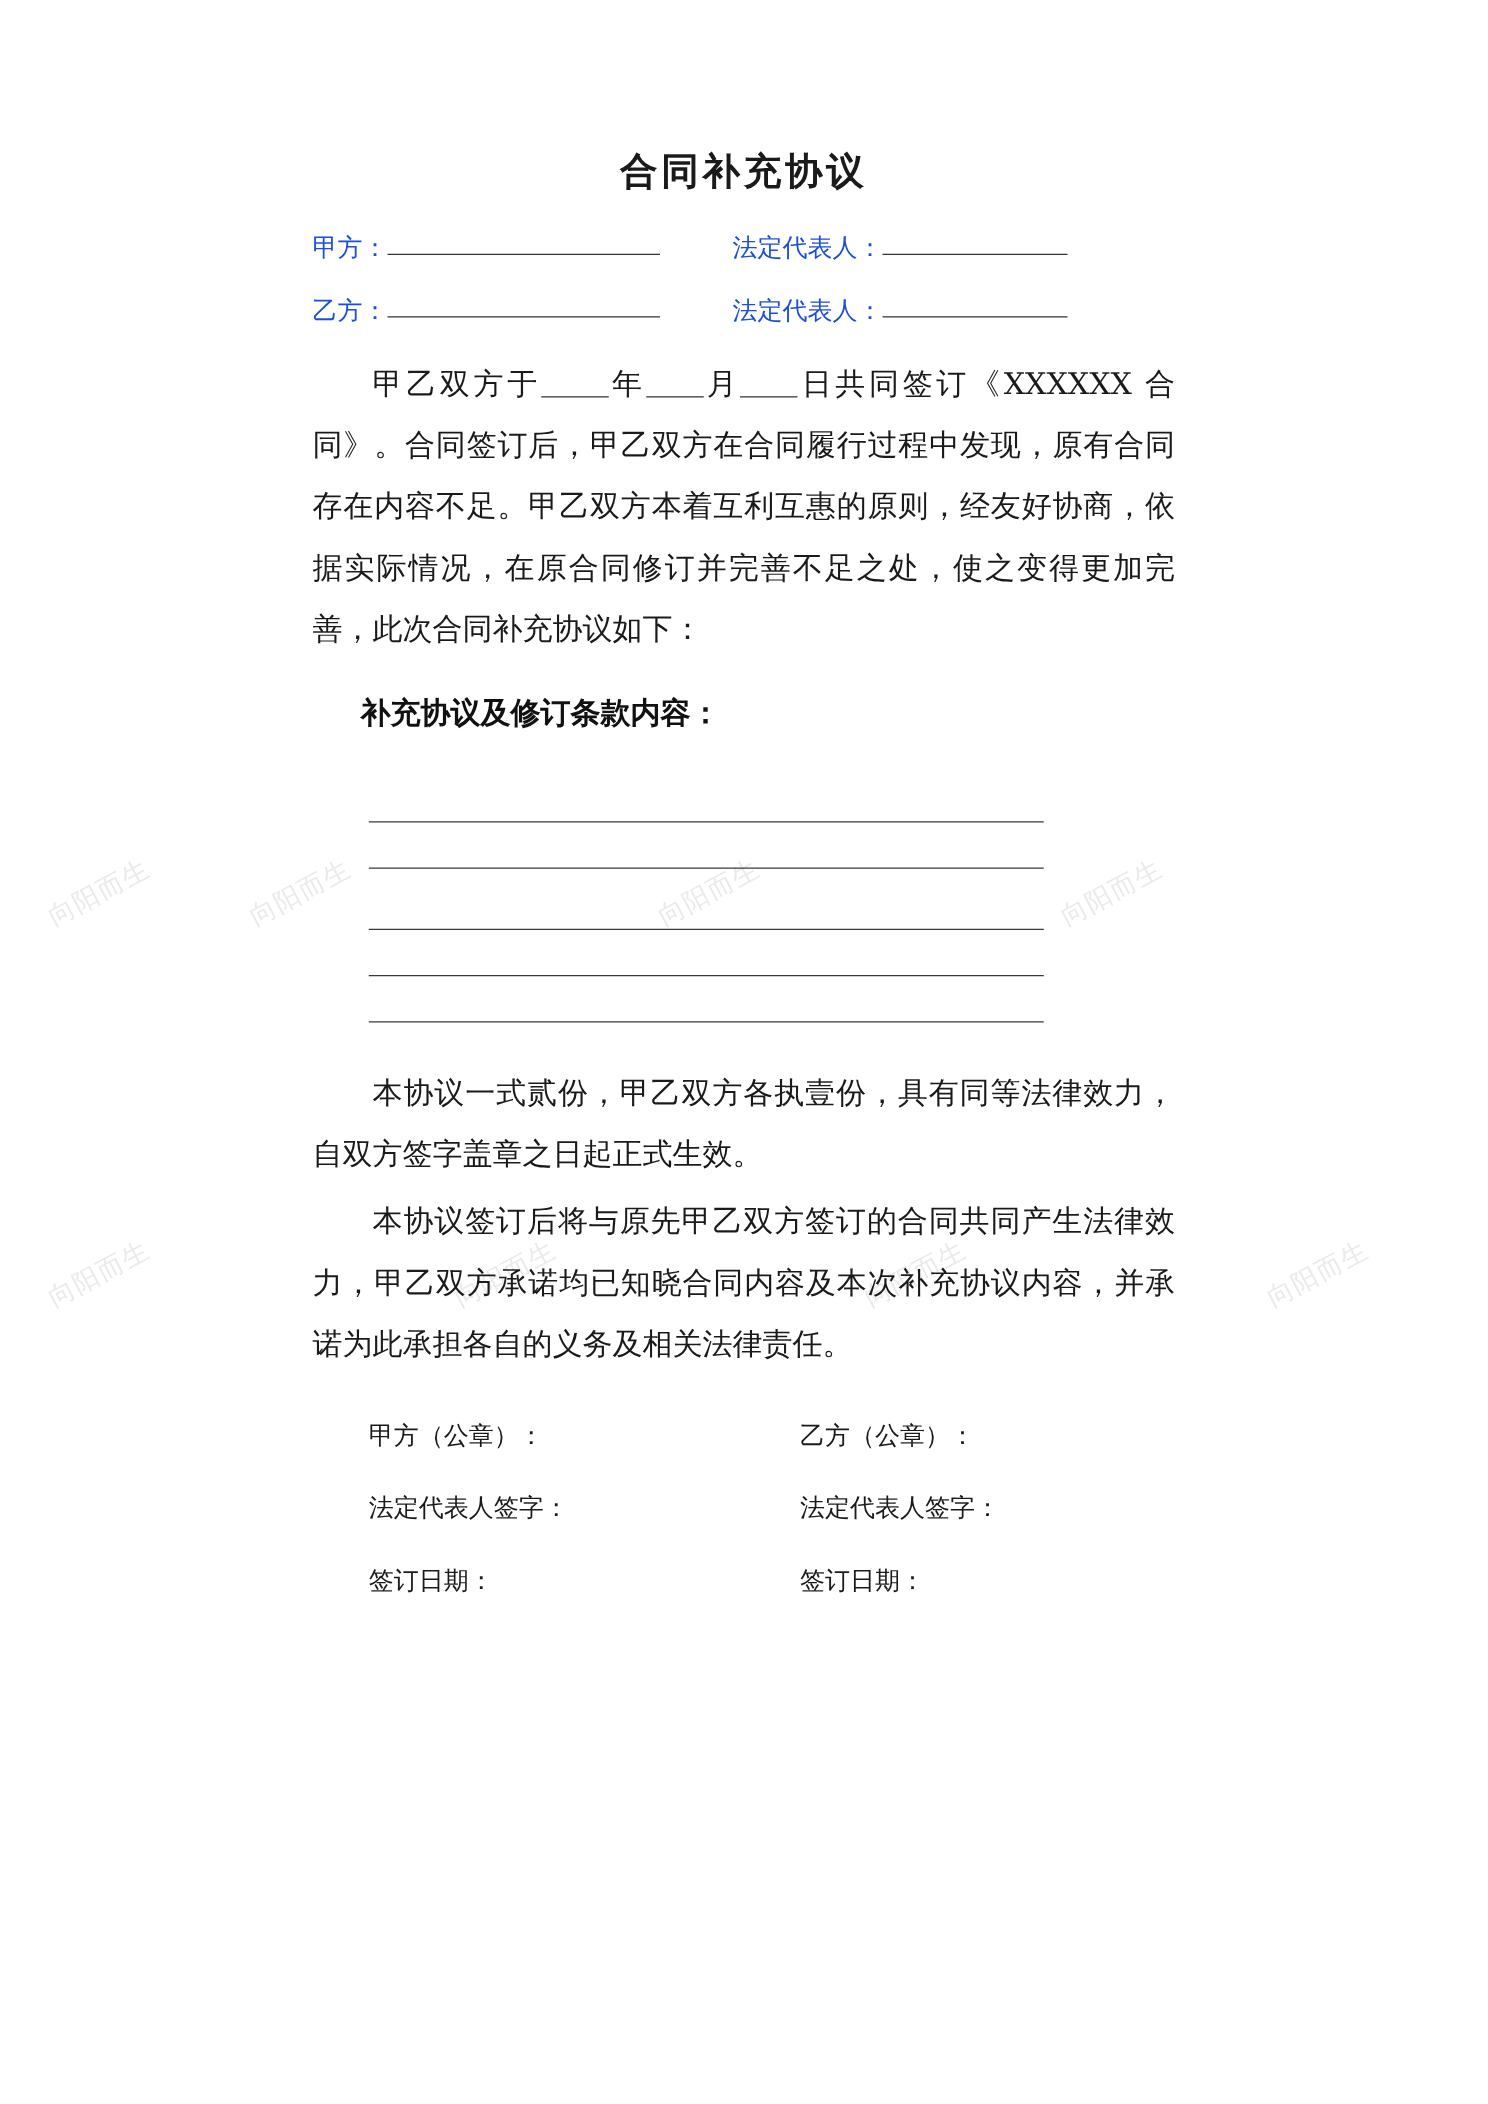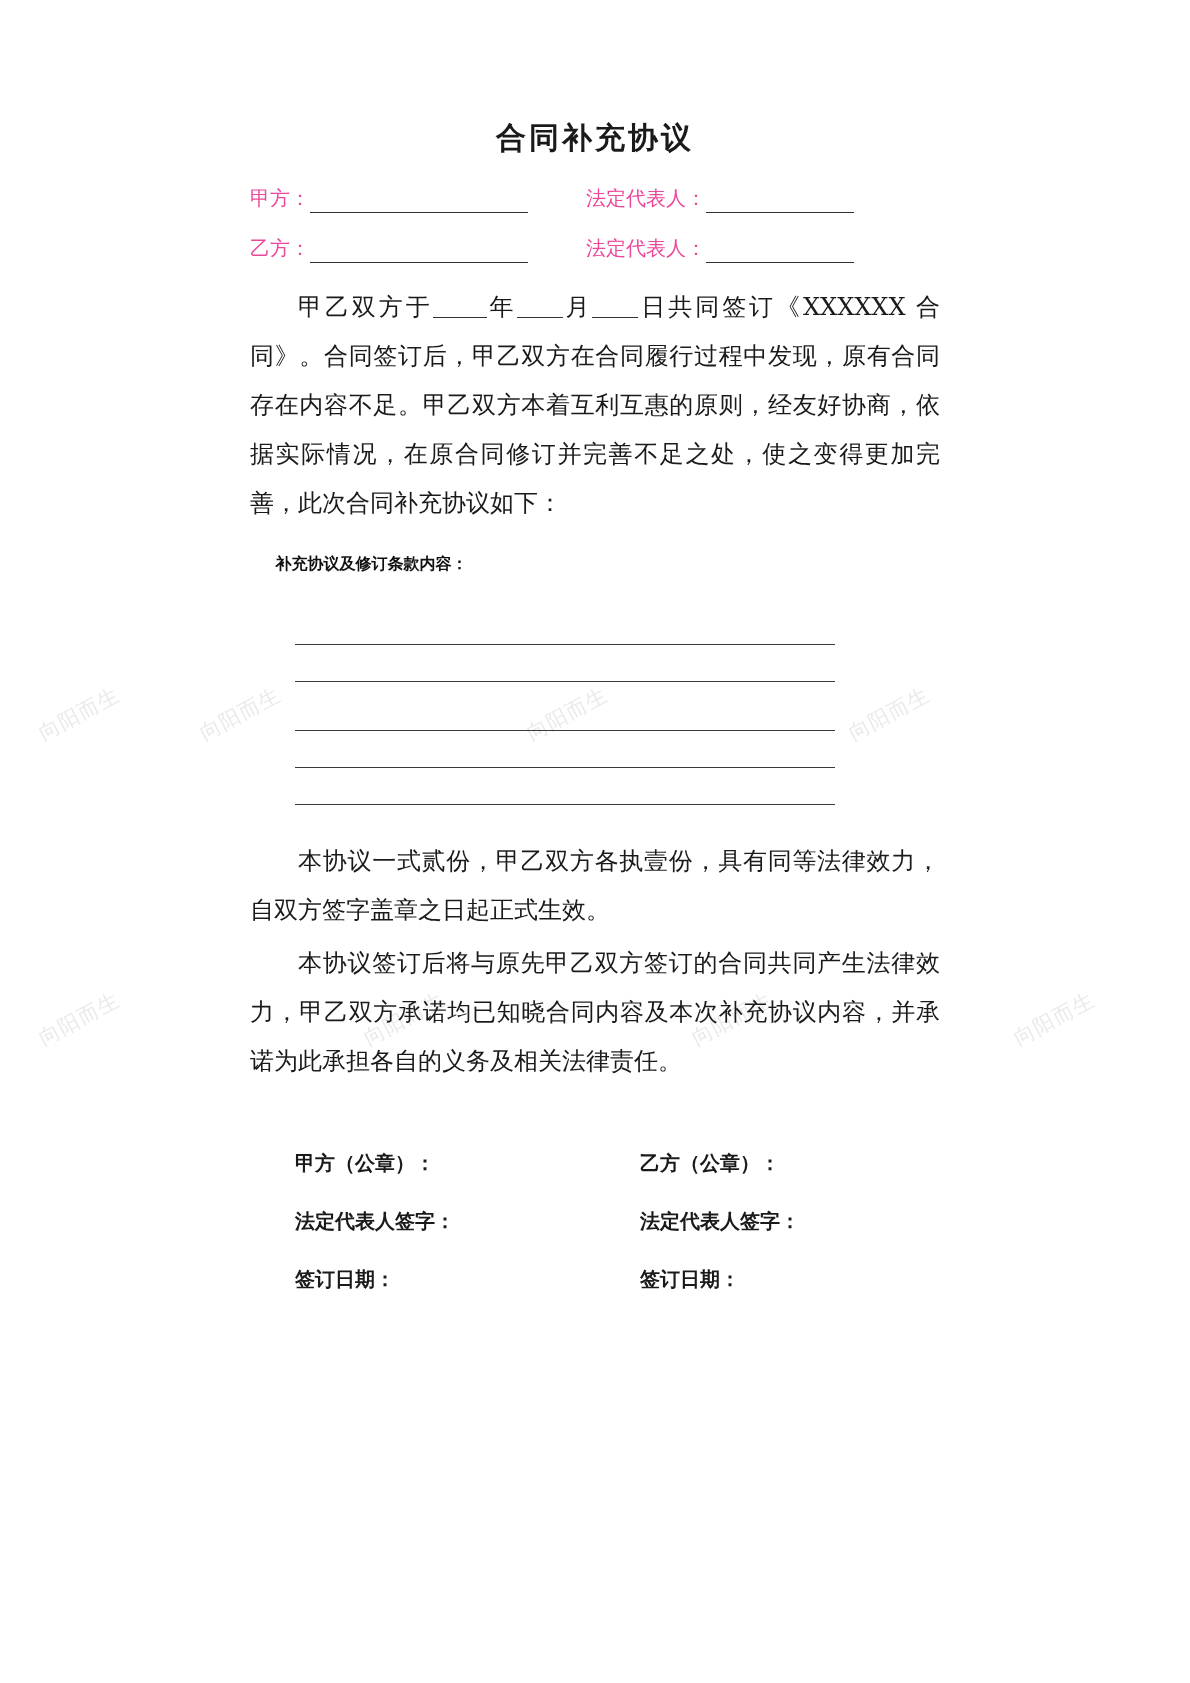--- a/index.html
+++ b/index.html
@@ -54,23 +54,22 @@
     margin: 0;
     padding-top: 119px;
     line-height: 1.25;
   }
 
   .party-rows {
     margin-top: 26px;
   }
   .party-row {
     display: flex;
-    align-items: flex-end;
     font-size: 20px;
-    color: #ec4899;
+    color: #1d4ed8;
     margin-bottom: 20px;
     line-height: 1.5;
   }
   .party-label {
     white-space: nowrap;
   }
   .party-blank {
     border-bottom: 1.6px solid #333;
     height: 20px;
   }
@@ -96,21 +95,21 @@
     border-bottom: 1.6px solid #333;
     vertical-align: -3px;
   }
   .fill-year { width: 54px; }
   .fill-month { width: 46px; }
   .fill-day { width: 46px; }
 
   .section-heading {
     font-family: "DejaVu Sans", "Liberation Sans", sans-serif;
     font-weight: bold;
-    font-size: 16px;
+    font-size: 24px;
     color: #111;
     margin: 22px 0 0 0;
     text-indent: 1.6em;
     line-height: 1.7;
   }
 
   .blank-lines {
     margin: 30px 0 0 45px;
   }
   .blank-line {
@@ -122,22 +121,21 @@
   .gap-large { height: 48px; }
 
   .closing-paras {
     margin-top: 32px;
   }
   .para-block + .para-block {
     margin-top: 4px;
   }
 
   .signature-block {
-    margin-top: 60px;
-    font-weight: bold;
+    margin-top: 32px;
   }
   .sig-row {
     display: flex;
     font-size: 20px;
     color: #1a1a1a;
     line-height: 1.6;
     margin-bottom: 26px;
   }
   .sig-col {
     width: 50%;

